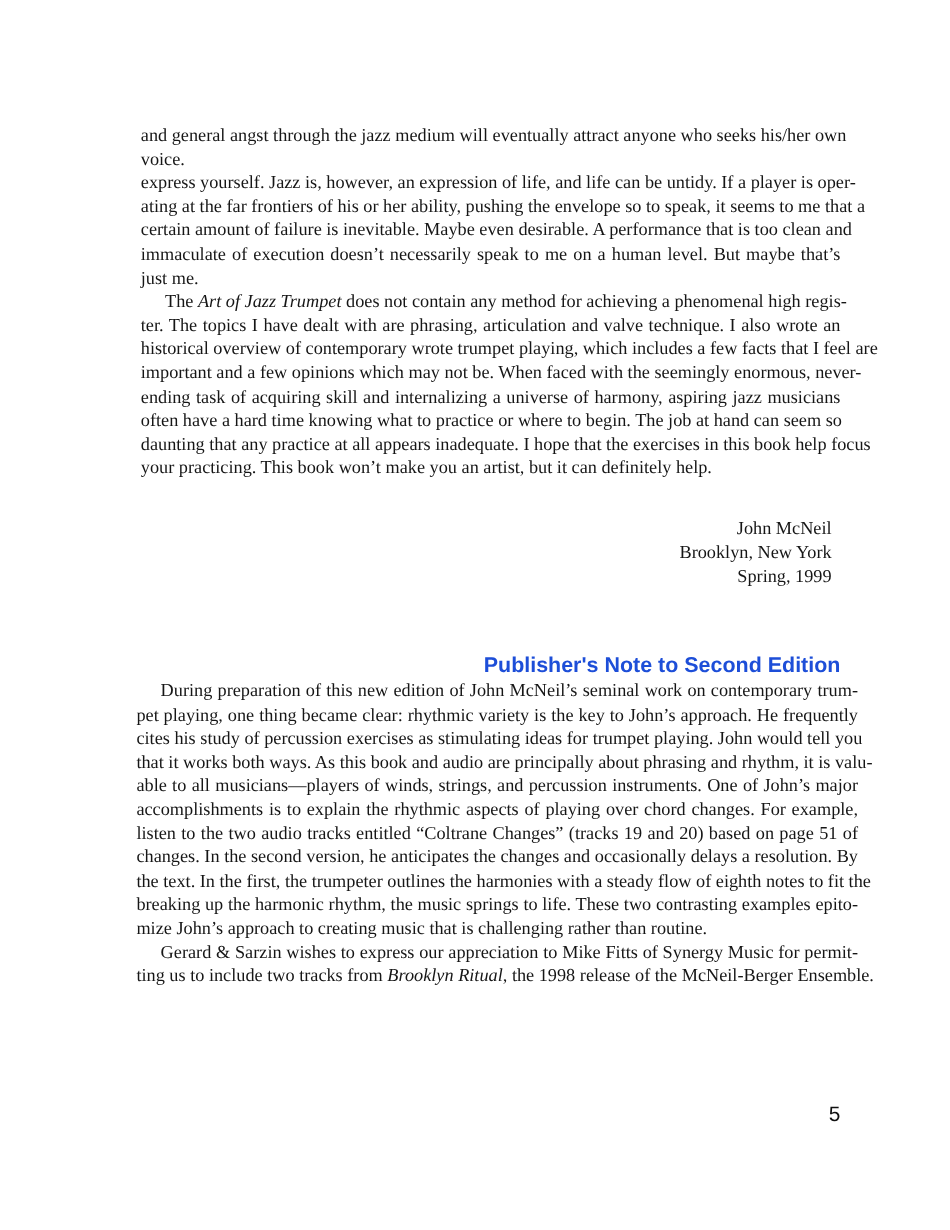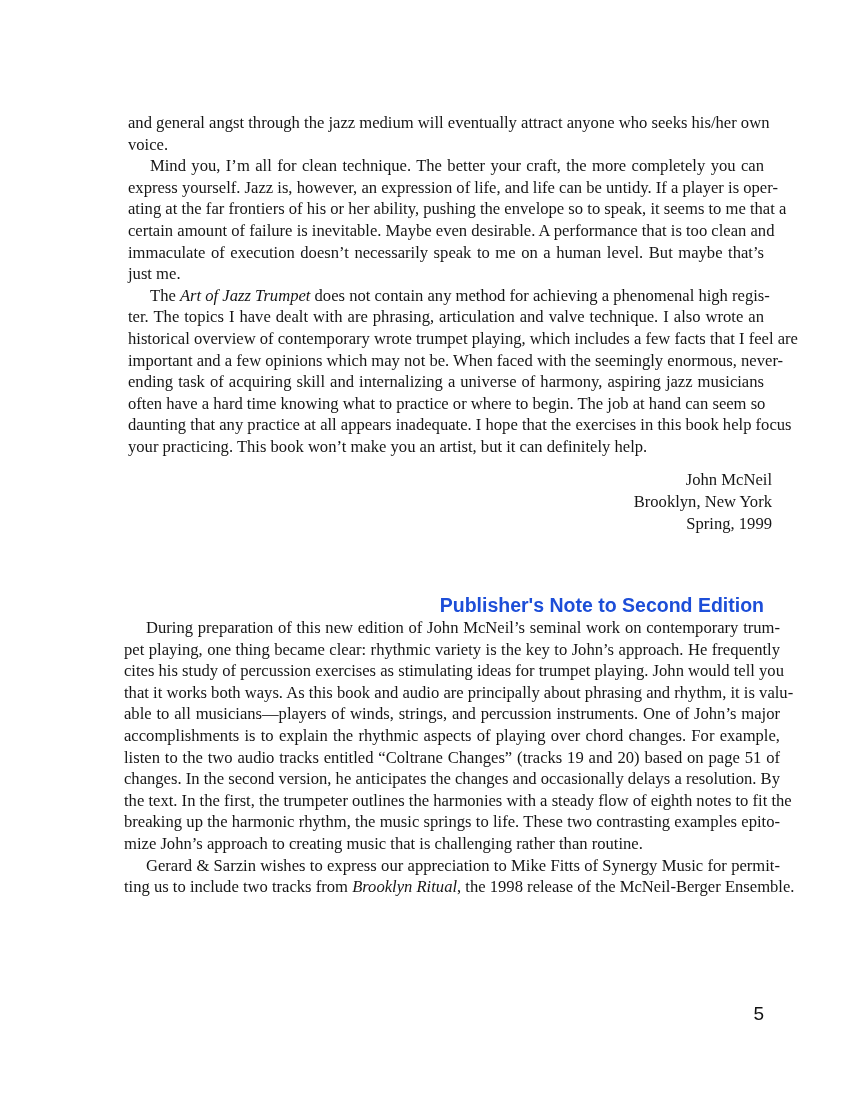--- a/index.html
+++ b/index.html
@@ -28,21 +28,21 @@
       height: 21.6px;
       white-space: nowrap;
       text-align: justify;
       text-align-last: justify;
     }
     .line.last {
       text-align-last: left;
     }
     .signature {
       position: absolute;
-      right: 92px;
+      right: 108px;
       top: 469px;
       text-align: right;
       font-size: 16.6px;
       line-height: 22px;
     }
     .signature div {
       white-space: nowrap;
     }
     .heading {
       position: absolute;
@@ -78,21 +78,20 @@
 <body>
 
 <div class="page">
 
   <div>
     <span class="line">and general angst through the jazz medium will eventually attract anyone who seeks his/her own</span>
     <span class="line last">voice.</span>
   </div>
 
   <div>
-    <span class="line ind-line">Mind you, I’m all for clean technique. The better your craft, the more completely you can</span>
     <span class="line">express yourself. Jazz is, however, an expression of life, and life can be untidy. If a player is oper-</span>
     <span class="line">ating at the far frontiers of his or her ability, pushing the envelope so to speak, it seems to me that a</span>
     <span class="line">certain amount of failure is inevitable. Maybe even desirable. A performance that is too clean and</span>
     <span class="line">immaculate of execution doesn’t necessarily speak to me on a human level. But maybe that’s</span>
     <span class="line last">just me.</span>
   </div>
 
   <div>
     <span class="line ind-line"><span>The </span><em>Art of Jazz Trumpet</em><span> does not contain any method for achieving a phenomenal high regis-</span></span>
     <span class="line">ter. The topics I have dealt with are phrasing, articulation and valve technique. I also wrote an</span>

